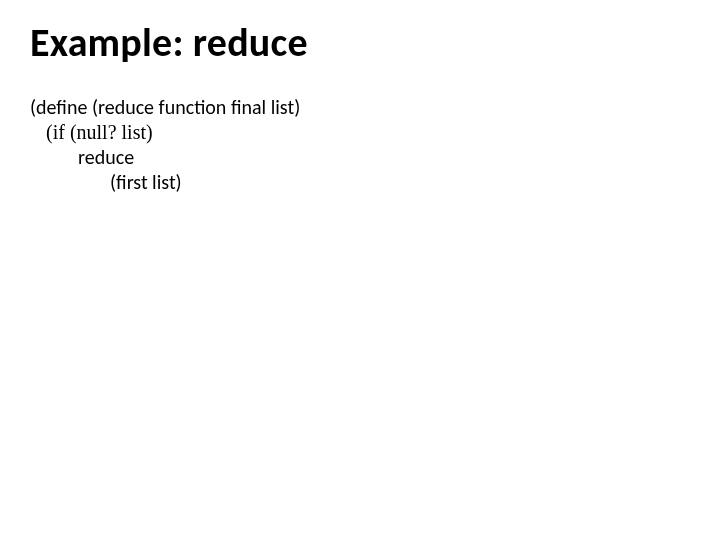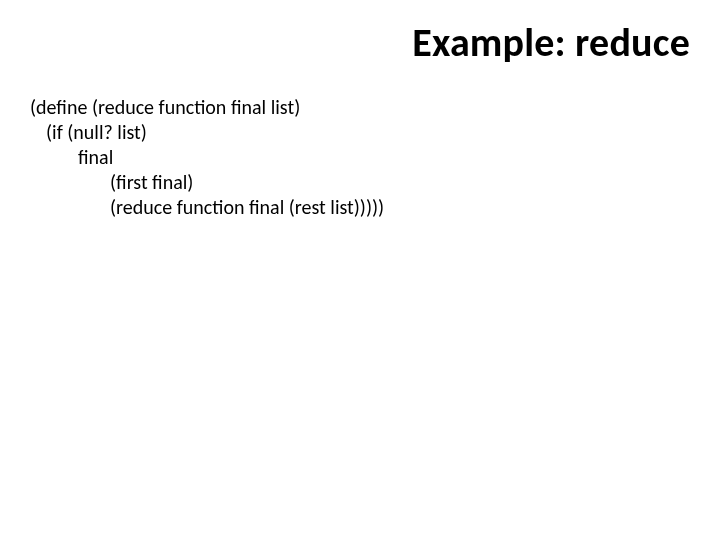--- a/index.html
+++ b/index.html
@@ -15,42 +15,41 @@
   .slide {
     width: 720px;
     height: 540px;
     position: relative;
     box-sizing: border-box;
     padding: 18px 30px 30px 30px;
   }
   .title {
     font-size: 40px;
     font-weight: 700;
-    text-align: right;
+    text-align: left;
     margin: 0 0 28px 0;
     letter-spacing: 0.2px;
   }
   .code-block {
     font-size: 20px;
     line-height: 1.25;
     font-weight: 400;
   }
   .code-line {
     white-space: pre;
   }
-  .ind1 { padding-left: 16px; }
+  .ind1 { padding-left: 16px; font-family: Liberation Serif, serif; }
   .ind2 { padding-left: 48px; }
   .ind3 { padding-left: 80px; }
 </style>
 </head>
 <body>
 
 <div class="slide">
   <h1 class="title">Example: reduce</h1>
 
   <div class="code-block">
     <div class="code-line">(define (reduce function final list)</div>
     <div class="code-line ind1">(if (null? list)</div>
-    <div class="code-line ind2">final</div>
-    <div class="code-line ind3">(first final)</div>
-    <div class="code-line ind3">(reduce function final (rest list)))))</div>
+    <div class="code-line ind2">reduce</div>
+    <div class="code-line ind3">(first list)</div>
   </div>
 </div>
 
 </body></html>

